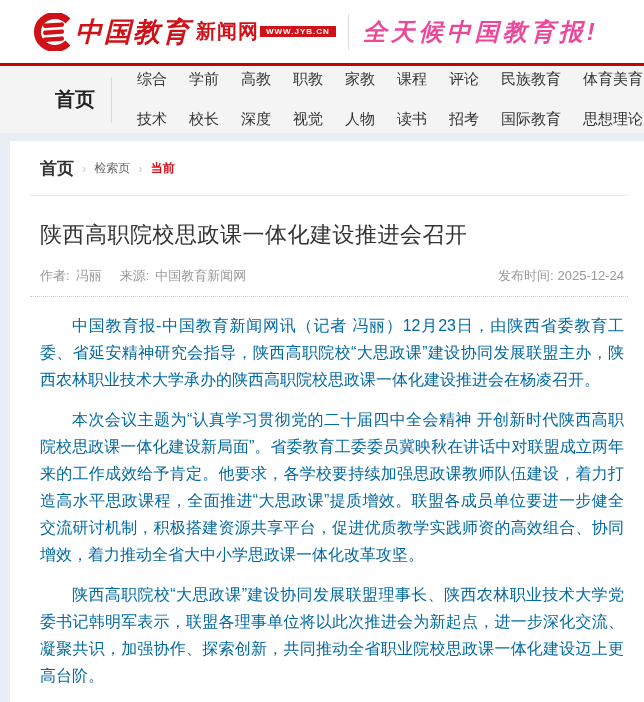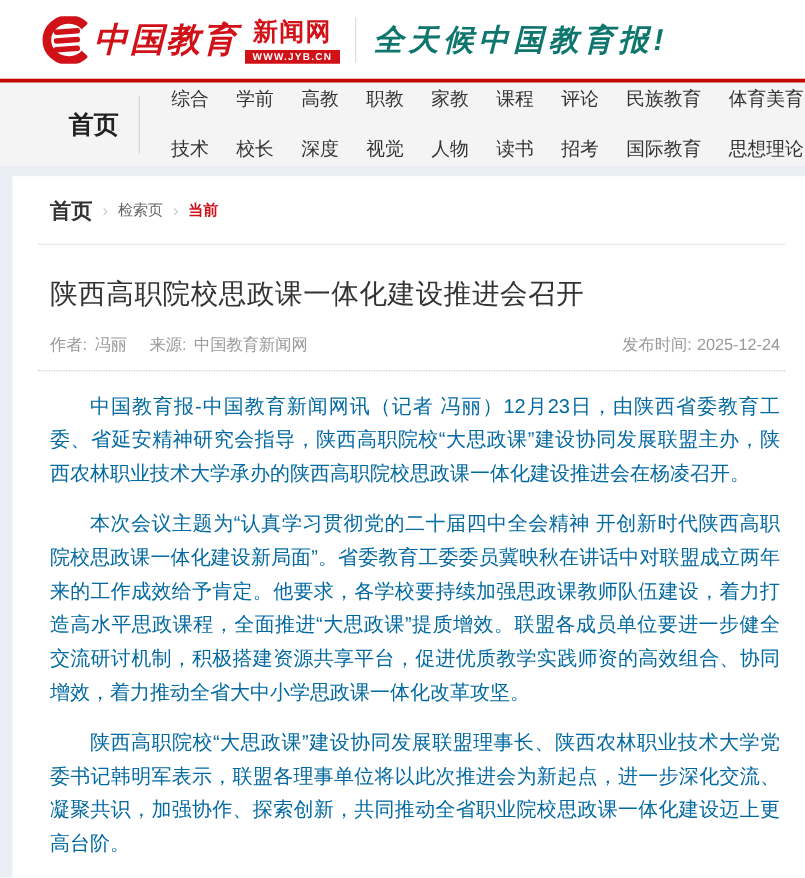--- a/index.html
+++ b/index.html
@@ -16,29 +16,29 @@
     background: #fff; height: 63px;
     display: flex; align-items: center;
     padding-left: 30px;
   }
   .logo { display: flex; align-items: center; gap: 5px; cursor: pointer; }
   .logo-icon { display: flex; align-items: center; }
   .logo-cn {
     color: #d01118; font-size: 27px; font-weight: bold; font-style: italic;
     letter-spacing: 2px; white-space: nowrap;
   }
-  .logo-right { display: flex; flex-direction: column; align-items: center; gap: 1px; }
+  .logo-right { display: flex; flex-direction: row; align-items: center; gap: 1px; }
   .logo-net { color: #d01118; font-size: 20px; font-weight: bold; letter-spacing: 1px; white-space: nowrap; }
   .logo-badge {
     background: #d01118; color: #fff; font-size: 8px; font-weight: bold;
     padding: 1px 6px; letter-spacing: 1px; white-space: nowrap;
   }
   .header-divider { width: 1px; height: 36px; background: #ddd; margin: 0 14px 0 12px; }
   .tagline {
-    color: #0f766e; font-size: 24px; font-style: italic; font-weight: bold;
+    color: #ec4899; font-size: 24px; font-style: italic; font-weight: bold;
     letter-spacing: 4px; white-space: nowrap;
   }
 
   
   .nav-bar {
     border-top: 3px solid #c50404;
     background: #f4f4f4;
     height: 70px;
     display: flex; align-items: center;
     padding-left: 55px;

